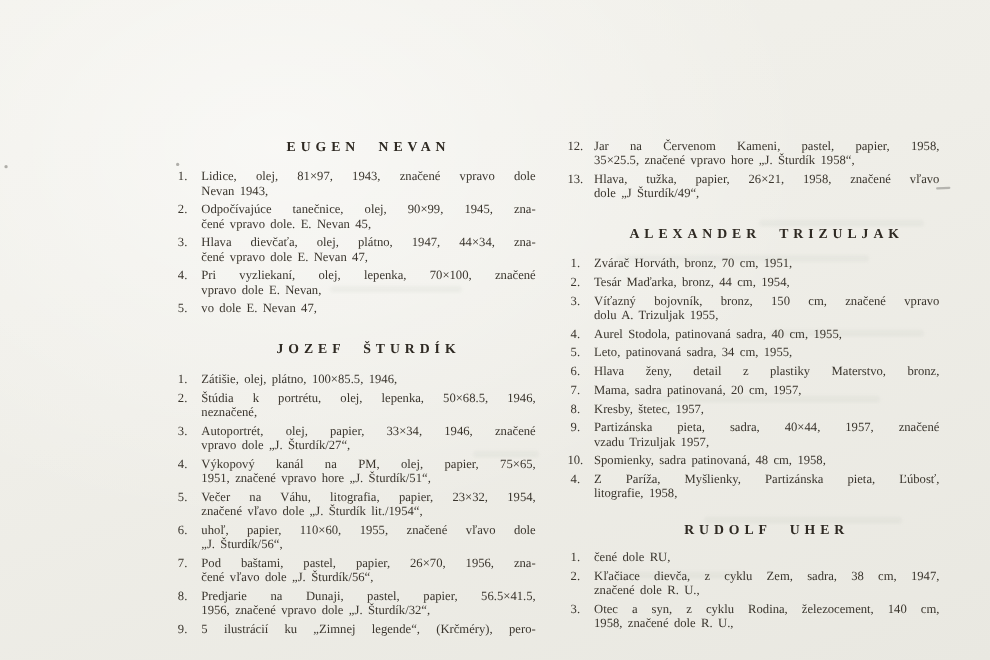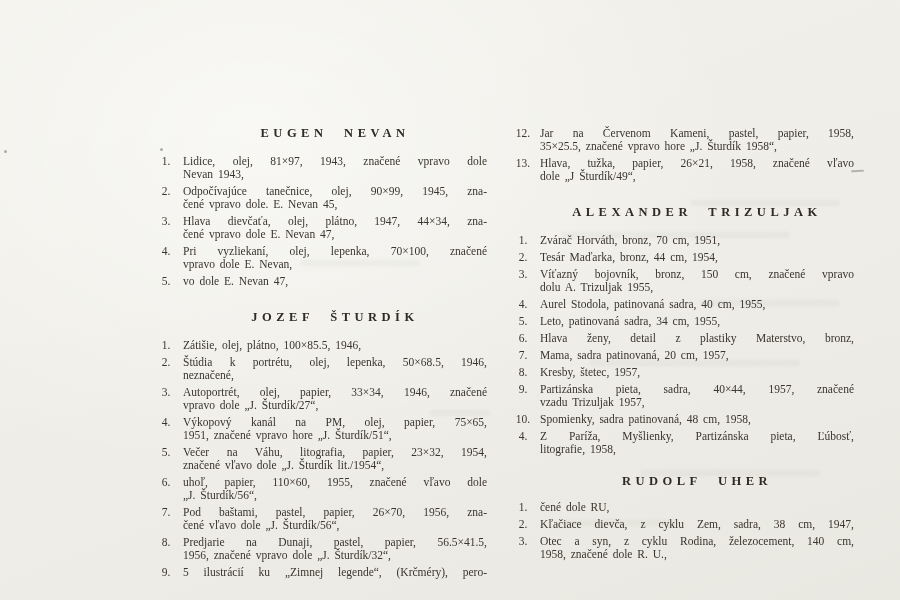--- a/index.html
+++ b/index.html
@@ -305,20 +305,21 @@
     <span class="num">1.</span>
     <span class="txt">
               <div class="ln last">čené dole RU,</div>
             </span>
   </div>
 
   <div class="item">
     <span class="num">2.</span>
     <span class="txt">
               <div class="ln">Kľačiace dievča, z cyklu Zem, sadra, 38 cm, 1947,</div>
+              <div class="ln last">značené dole R. U.,</div>
             </span>
   </div>
 
   <div class="item">
     <span class="num">3.</span>
     <span class="txt">
               <div class="ln">Otec a syn, z cyklu Rodina, železocement, 140 cm,</div>
               <div class="ln last">1958, značené dole R. U.,</div>
             </span>
   </div>

